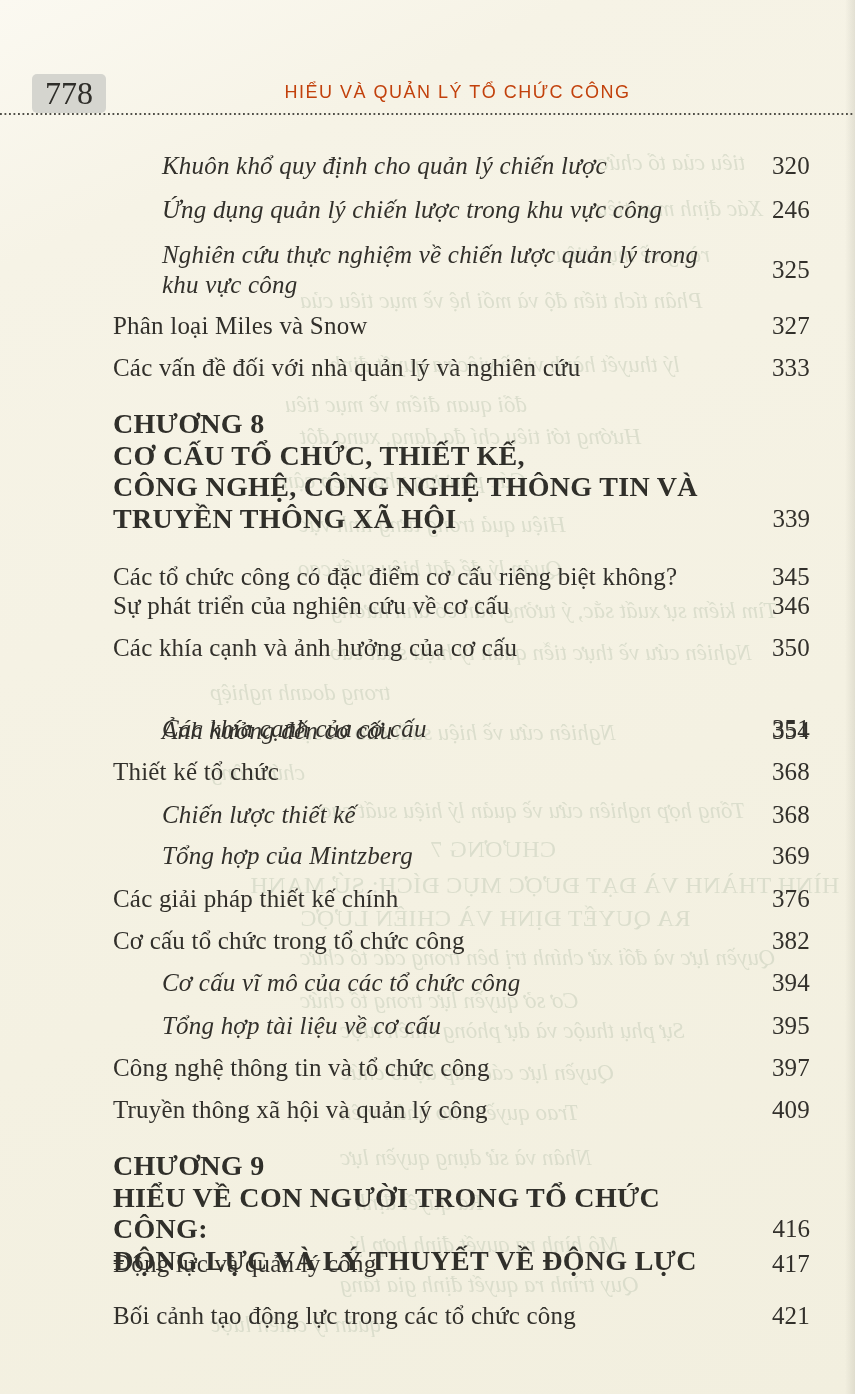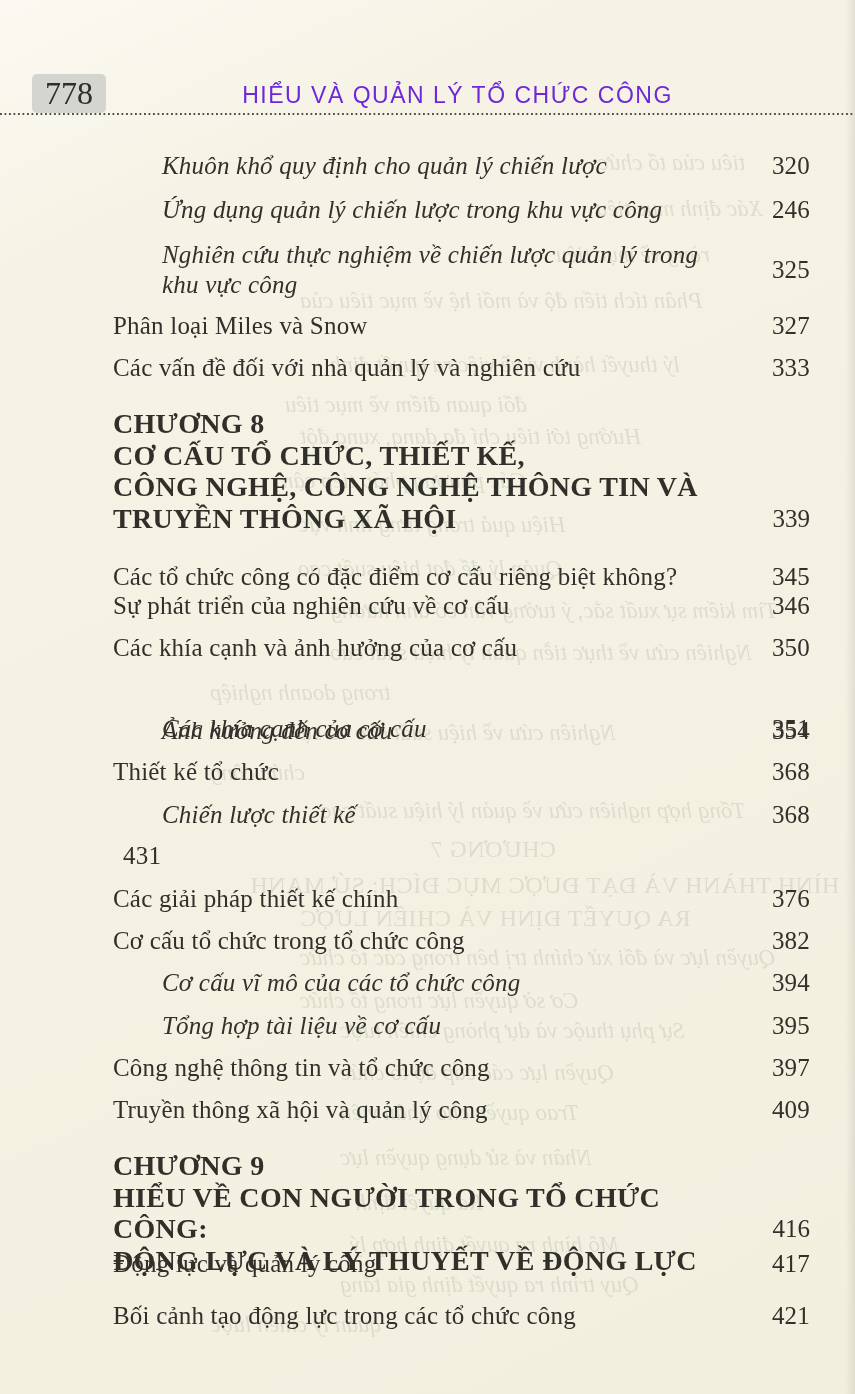--- a/index.html
+++ b/index.html
@@ -8,22 +8,22 @@
     background:linear-gradient(155deg,#fbf9f1 0%,#f6f3e6 15%,#f4f1e2 60%,#f2efdf 100%);
     font-family:"Liberation Serif",serif;color:#32302b;
   }
   .edge-shade{position:absolute;top:0;right:0;width:10px;height:100%;
     background:linear-gradient(90deg,rgba(0,0,0,0) 0%,rgba(60,60,50,.10) 100%);}
   
   .folio-box{position:absolute;left:32px;top:74px;width:74px;height:39px;
     background:#d5d5cf;border-radius:5px;display:flex;align-items:center;justify-content:center;
     font-size:32px;color:#2f2e2a;}
   .running-title{position:absolute;left:105px;top:82px;width:705px;text-align:center;
-    font-family:"Liberation Sans",sans-serif;font-size:23px;letter-spacing:1.5px;
-    color:#6d28d9;font-weight:500;}
+    font-family:"Liberation Sans",sans-serif;font-size:18px;letter-spacing:1.5px;
+    color:#c2410c;font-weight:500;}
   .dotted-rule{position:absolute;left:0;top:112px;width:855px;height:3px;
     background-image:repeating-linear-gradient(90deg,#504f48 0 2px,transparent 2px 4.5px);
     background-size:4.5px 2px;background-repeat:repeat-x;background-position:0 1px;}
   
   #ghost-layer{position:absolute;inset:0;pointer-events:none;}
   #ghost-layer span{position:absolute;transform:scaleX(-1);color:#c8cfbc;opacity:.55;
     filter:blur(.7px);font-size:23px;font-style:italic;white-space:nowrap;}
   #ghost-layer span.caps{font-style:normal;font-size:24px;letter-spacing:.5px;}
   
   .row{position:absolute;left:113px;width:697px;display:flex;
@@ -135,21 +135,22 @@
 </div>
 <div class="row" style="top:757px">
   <span class="lbl">Thiết kế tổ chức</span>
   <span class="num">368</span>
 </div>
 <div class="row ind" style="top:800px">
   <span class="lbl">Chiến lược thiết kế</span>
   <span class="num">368</span>
 </div>
 <div class="row ind" style="top:841px">
-  <span class="num">431</span>
+  <span class="lbl">Tổng hợp của Mintzberg</span>
+  <span class="num">369</span>
 </div>
 <div class="row" style="top:884px">
   <span class="lbl">Các giải pháp thiết kế chính</span>
   <span class="num">376</span>
 </div>
 <div class="row" style="top:926px">
   <span class="lbl">Cơ cấu tổ chức trong tổ chức công</span>
   <span class="num">382</span>
 </div>
 <div class="row ind" style="top:968px">

